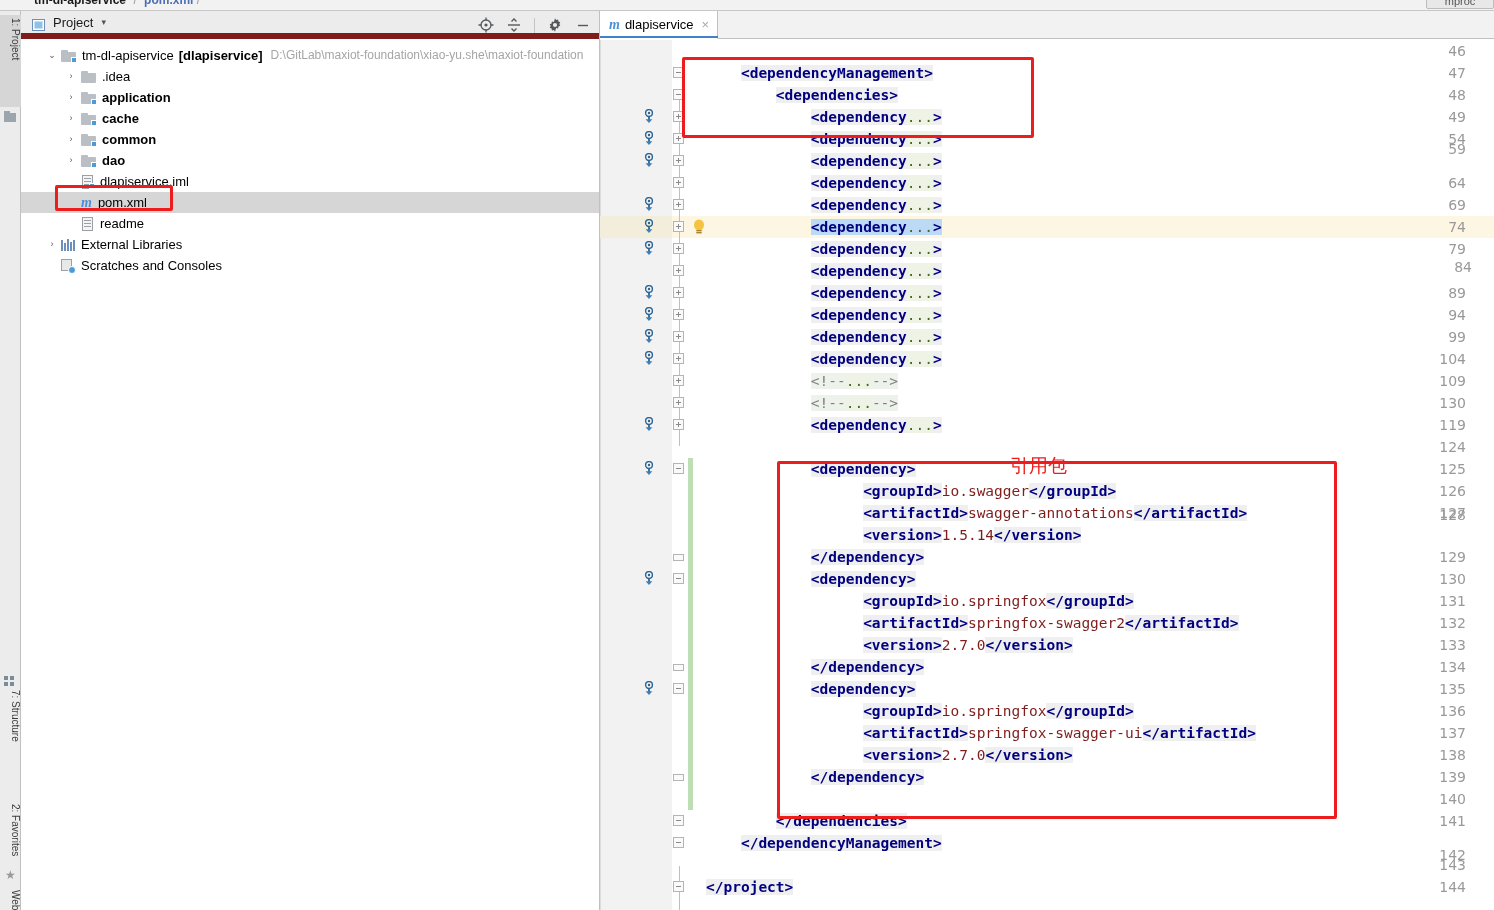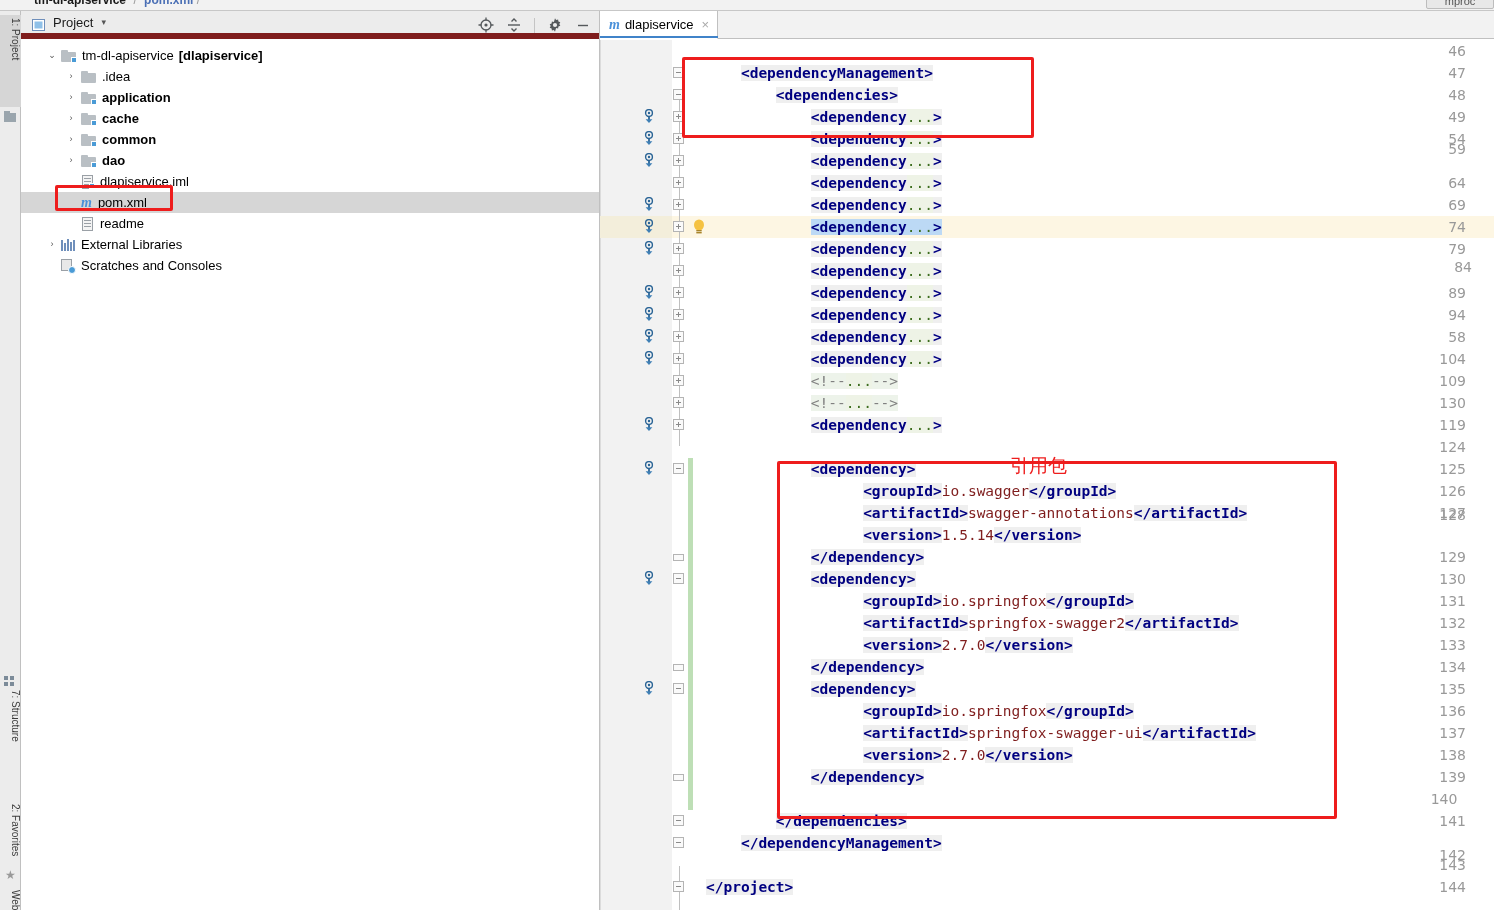--- a/index.html
+++ b/index.html
@@ -252,20 +252,21 @@
       <div class="trow" style="padding-left:26px">
         <span class="arrow" style="left:26px">⌄</span>
         <span style="width:14px"></span>
         <span class="folder">
             <span class="tab"></span>
             <span class="body"></span>
             <span class="badge"></span>
           </span>
         <span class="tlabel">tm-dl-apiservice</span>
         <span class="tlabel bold" style="margin-left:5px">[dlapiservice]</span>
+        <span class="tpath">D:\GitLab\maxiot-foundation\xiao-yu.she\maxiot-foundation</span>
       </div>
 
       <div class="trow" style="padding-left:46px">
         <span class="arrow" style="left:45px">›</span>
         <span style="width:14px"></span>
         <span class="folder plain">
             <span class="tab"></span>
             <span class="body"></span>
           </span>
         <span class="tlabel">.idea</span>
@@ -395,42 +396,42 @@
           <div class="lnum" style="top: 66px; text-align: right; padding-right: 28px; padding-left: 0px;">49</div>
           <div class="lnum" style="top: 88px; text-align: right; padding-right: 28px; padding-left: 0px;">54</div>
           <div class="lnum" style="top: 98px; text-align: right; padding-right: 28px; padding-left: 0px;">59</div>
           <div class="lnum" style="top: 132px; text-align: right; padding-right: 28px; padding-left: 0px;">64</div>
           <div class="lnum" style="top: 154px; text-align: right; padding-right: 28px; padding-left: 0px;">69</div>
           <div class="lnum" style="top: 176px; text-align: right; padding-right: 28px; padding-left: 0px;">74</div>
           <div class="lnum" style="top: 198px; text-align: right; padding-right: 28px; padding-left: 0px;">79</div>
           <div class="lnum" style="top: 216px; text-align: right; padding-right: 22px; padding-left: 0px;">84</div>
           <div class="lnum" style="top: 242px; text-align: right; padding-right: 28px; padding-left: 0px;">89</div>
           <div class="lnum" style="top: 264px; text-align: right; padding-right: 28px; padding-left: 0px;">94</div>
-          <div class="lnum" style="top: 286px; text-align: right; padding-right: 28px; padding-left: 0px;">58</div>
+          <div class="lnum" style="top: 286px; text-align: right; padding-right: 28px; padding-left: 0px;">99</div>
           <div class="lnum" style="top: 308px; text-align: right; padding-right: 28px; padding-left: 0px;">104</div>
           <div class="lnum" style="top: 330px; text-align: right; padding-right: 28px; padding-left: 0px;">109</div>
           <div class="lnum" style="top: 352px; text-align: right; padding-right: 28px; padding-left: 0px;">130</div>
           <div class="lnum" style="top: 374px; text-align: right; padding-right: 28px; padding-left: 0px;">119</div>
           <div class="lnum" style="top: 396px; text-align: right; padding-right: 28px; padding-left: 0px;">124</div>
           <div class="lnum" style="top: 418px; text-align: right; padding-right: 28px; padding-left: 0px;">125</div>
           <div class="lnum" style="top: 440px; text-align: right; padding-right: 28px; padding-left: 0px;">126</div>
           <div class="lnum" style="top: 462px; text-align: right; padding-right: 28px; padding-left: 0px;">127</div>
           <div class="lnum" style="top: 464px; text-align: right; padding-right: 28px; padding-left: 0px;">128</div>
           <div class="lnum" style="top: 506px; text-align: right; padding-right: 28px; padding-left: 0px;">129</div>
           <div class="lnum" style="top: 528px; text-align: right; padding-right: 28px; padding-left: 0px;">130</div>
           <div class="lnum" style="top: 550px; text-align: right; padding-right: 28px; padding-left: 0px;">131</div>
           <div class="lnum" style="top: 572px; text-align: right; padding-right: 28px; padding-left: 0px;">132</div>
           <div class="lnum" style="top: 594px; text-align: right; padding-right: 28px; padding-left: 0px;">133</div>
           <div class="lnum" style="top: 616px; text-align: right; padding-right: 28px; padding-left: 0px;">134</div>
           <div class="lnum" style="top: 638px; text-align: right; padding-right: 28px; padding-left: 0px;">135</div>
           <div class="lnum" style="top: 660px; text-align: right; padding-right: 28px; padding-left: 0px;">136</div>
           <div class="lnum" style="top: 682px; text-align: right; padding-right: 28px; padding-left: 0px;">137</div>
           <div class="lnum" style="top: 704px; text-align: right; padding-right: 28px; padding-left: 0px;">138</div>
           <div class="lnum" style="top: 726px; text-align: right; padding-right: 28px; padding-left: 0px;">139</div>
-          <div class="lnum" style="top: 748px; text-align: center; padding-right: 28px; padding-left: 0px;">140</div>
+          <div class="lnum" style="top: 748px; text-align: right; padding-right: 28px; padding-left: 0px;">140</div>
           <div class="lnum" style="top: 770px; text-align: right; padding-right: 28px; padding-left: 0px;">141</div>
           <div class="lnum" style="top: 792px; text-align: right; padding-right: 28px; padding-left: 0px; margin-top: 12px;">142</div>
           <div class="lnum" style="top: 814px; text-align: right; padding-right: 28px; padding-left: 0px;">143</div>
           <div class="lnum" style="top: 836px; text-align: right; padding-right: 28px; padding-left: 0px;">144</div>
         </div>
 
       <div id="marks">
           <svg class="mk-dl" viewBox="0 0 14 15" style="top: 69px;">
             <circle cx="7" cy="4" r="3.4" fill="none" stroke="#2a6496" stroke-width="1.4"></circle>
             <circle cx="7" cy="4" r="1.2" fill="#2a6496"></circle>

